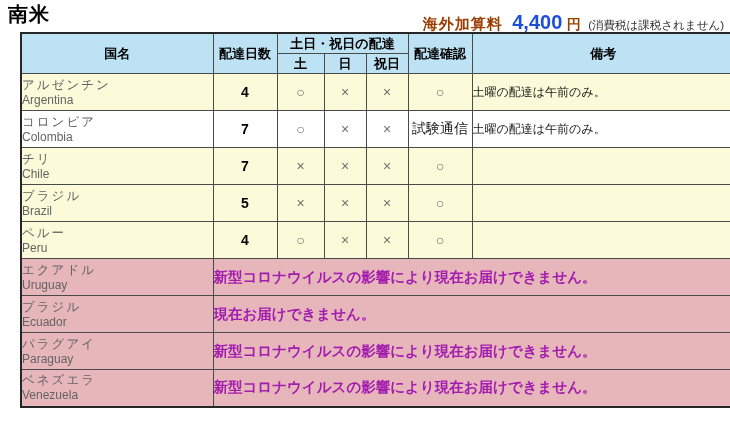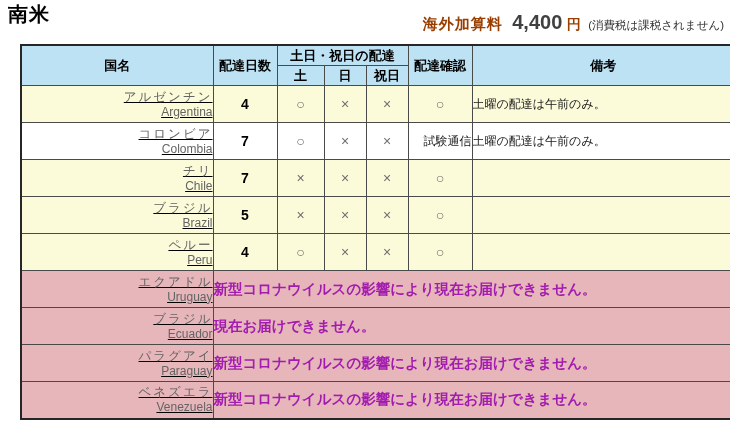--- a/index.html
+++ b/index.html
@@ -8,36 +8,36 @@
     background: #ffffff;
     width: 730px;
     height: 448px;
     font-family: "Liberation Sans", "DejaVu Sans", sans-serif;
     color: #000;
     overflow: hidden;
   }
   .page { position: relative; width: 730px; height: 448px; }
 
   
-  .page-header { position: relative; height: 44px; text-decoration: underline; }
+  .page-header { position: relative; height: 32px; text-decoration: underline; }
   .title-ja {
     position: absolute; left: 8px; top: 1px;
     font-size: 20px; font-weight: bold; color: #000;
     letter-spacing: 1px;
   }
   .title-en {
     position: absolute; left: 8px; top: 27px;
     font-size: 13px; color: #2b2b2b; letter-spacing: 0.5px;
   }
   .fee-line {
     position: absolute; right: 6px; top: 11px;
     white-space: nowrap; line-height: 22px;
   }
   .fee-label { font-size: 15px; font-weight: bold; color: #9a3e00; letter-spacing: 1px; }
-  .fee-amount { font-size: 20px; font-weight: bold; color: #404040; margin-left: 5px; }
+  .fee-amount { font-size: 20px; font-weight: bold; color: #1d4ed8; margin-left: 5px; }
   .fee-unit { font-size: 14px; font-weight: bold; color: #9a3e00; }
   .fee-note { font-size: 11.5px; color: #333; margin-left: 3px; }
 
   
   table.delivery {
     border-collapse: collapse;
     table-layout: fixed;
     margin-left: 20px;
     width: 714px;
     border: 2px solid #262626;
@@ -54,37 +54,37 @@
     color: #000;
     height: 19px;
     text-align: center;
     vertical-align: middle;
   }
   tbody tr { height: 37px; }
   tr.row-yellow td { background: #fbfbda; }
   tr.row-white  td { background: #ffffff; }
   tr.row-pink   td { background: #e7b6ba; }
 
-  td.country { text-align: right; vertical-align: middle; text-decoration: underline; }
+  td.country { text-align: left; vertical-align: middle; }
   .country-ja { font-size: 12.5px; color: #646464; line-height: 16px; letter-spacing: 2px; }
   .country-en { font-size: 12px; color: #646464; line-height: 15px; }
 
   td.days {
     text-align: center; vertical-align: middle;
     font-size: 14px; font-weight: bold; color: #000;
   }
   td.sym {
     text-align: center; vertical-align: middle;
     font-size: 14px; color: #6e6e6e;
   }
   td.confirm {
     text-align: center; vertical-align: middle;
     font-size: 14px; color: #6e6e6e;
   }
-  td.confirm.text { font-size: 12px; color: #1a1a1a; letter-spacing: 0; text-align: right; }
+  td.confirm.text { font-size: 14px; color: #1a1a1a; letter-spacing: 0; }
   td.remarks {
     text-align: left; vertical-align: middle;
     font-size: 12px; color: #1a1a1a; padding: 0 3px;
   }
   td.message {
     text-align: left; vertical-align: middle;
     font-size: 14.5px; font-weight: bold; color: #a21caf;
   }
 
   

